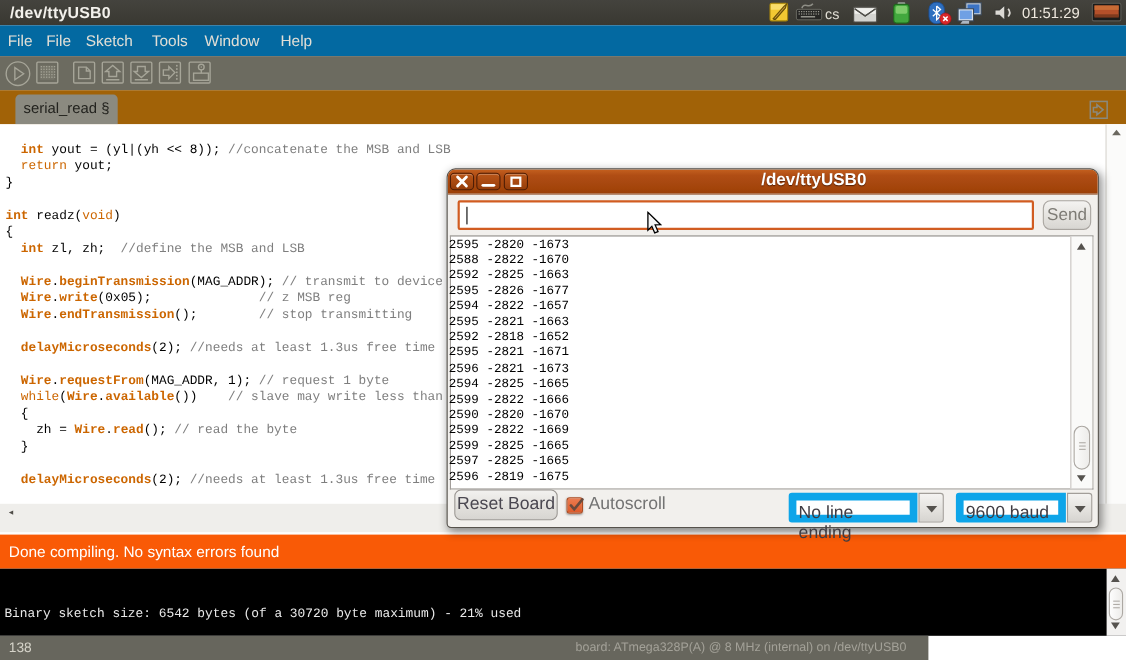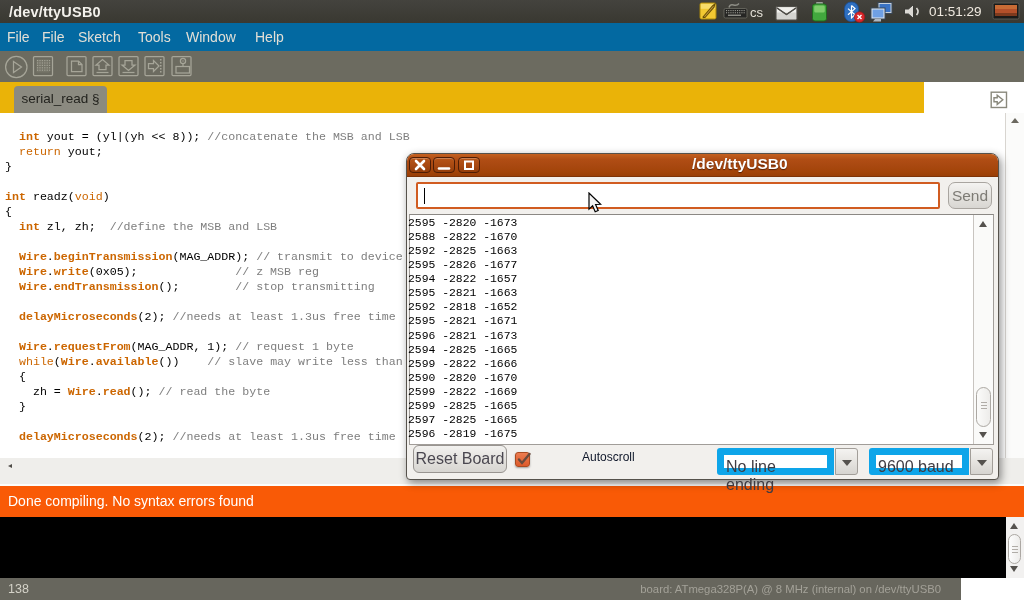--- a/index.html
+++ b/index.html
@@ -13,62 +13,62 @@
 #clock { position:absolute; left:929px; top:4px; font-size:13.5px; color:#EFE9DF; }
 
 
 #menubar { left:0; top:23px; width:1024px; height:28px; background:#0369a1; }
 #menubar span { position:absolute; top:6px; font-size:14px; color:#E2DFD6; }
 
 
 #toolbar { left:0; top:51px; width:1024px; height:31px; background:#6C6B60; }
 
 
-#tabbar { left:0; top:82px; width:924px; height:31px; background:#eab308; }
+#tabbar { left:0; top:82px; width:1024px; height:31px; background:#a16207; }
 #tab { position:absolute; left:14px; top:4px; width:93px; height:27px; background:#8B8A80; border-radius:4px 4px 0 0; font-size:13.5px; color:#23231E; text-align:center; line-height:26px; }
 
 
 #editor { left:0; top:113px; width:1024px; height:345px; background:#fff; }
 #code { position:absolute; left:5px; top:16px; font-family:"Liberation Mono",monospace; font-size:11.63px; line-height:15px; color:#000; white-space:pre; }
 #code .k { color:#CC6600; font-weight:bold; }
 #code .w { color:#CC6600; }
 #code .c { color:#7E7E7E;margin-top:40px; }
 #vscroll { position:absolute; right:0; top:0; width:19px; height:345px; background:#FBFBFA; border-left:1px solid #D8D5D0; }
 #vscroll .up { position:absolute; top:5px; left:5px; width:0; height:0; border-left:4px solid transparent; border-right:4px solid transparent; border-bottom:5px solid #6B685F; }
 
 
 #hstrip { left:0; top:458px; width:1024px; height:26px; background:#EFEEEB; }
 #hstrip .la { position:absolute; left:8px; top:6px; width:0; height:0; border-top:2.9px solid transparent; border-bottom:2.9px solid transparent; border-right:4.2px solid #4F4D48; }
 #gap { left:0; top:484px; width:1024px; height:1.5px; background:#FDFDFC; }
 #orangebar { left:0; top:485.5px; width:1024px; height:31.5px; background:#F95A06; color:#fff; font-size:14px; line-height:31px; padding-left:8px; }
 #console { left:0; top:517px; width:1024px; height:61px; background:#000; }
 #console pre { position:absolute; left:4px; top:34px; font-family:"Liberation Mono",monospace; font-size:11.7px; color:#E9E9E9; }
 #cscroll { position:absolute; right:0; top:0; width:18px; height:61px; background:#F2F1F0; }
-#statusbar { left:0; top:578px; width:961px; height:22px; background:#67665D; }
+#statusbar { left:0; top:578px; width:844px; height:22px; background:#67665D; }
 #statusbar .l { position:absolute; left:8px; top:4px; font-size:12.5px; color:#D5D3C9; }
 #statusbar .r { position:absolute; right:20px; top:5px; font-size:11.3px; color:#A3A198; }
 
 
 #win { left:406px; top:153px; width:593px; height:327px; background:#F2F0ED; border:1px solid #56524C; border-radius:8px 8px 4px 4px; box-shadow:2px 3px 9px rgba(0,0,0,0.45); }
 #wtitle { position:absolute; left:0; top:0; right:0; height:23px; border-radius:7px 7px 0 0; background:linear-gradient(#C4601F 0%, #B04D14 25%, #A84810 55%, #A34409 80%, #9A3F07 100%); border-bottom:1px solid #7E3307; }
 #wtitle .cap { position:absolute; left:285px; top:1px; font-size:15.5px; font-weight:bold; color:#FFF; text-shadow:0 1px 1px rgba(40,10,0,0.65); }
 .wbtn { position:absolute; top:3px; width:22px; height:16px; border:1px solid #4E1D05; border-radius:4px; background:linear-gradient(#B85518 0%, #A84911 55%, #943D0A 100%); box-shadow:inset 0 1px 0 rgba(255,255,255,0.25); }
 #winput { position:absolute; left:9px; top:28px; width:524px; height:27px; background:#fff; border:2px solid #D15C21; border-radius:2px; }
 #caret { position:absolute; left:6px; top:4px; width:1px; height:16px; background:#000; }
 #send { position:absolute; left:541px; top:28px; width:44px; height:27px; background:linear-gradient(#F4F3F1,#E3E1DD 60%,#D8D6D2); border:1px solid #A9A5A0; border-radius:7px; font-size:15.5px; color:#7D7B75; text-align:center; line-height:26px; }
 #wout { position:absolute; left:2px; top:60px; width:585px; height:231px; background:#fff; border:1px solid #A19D99; border-top-color:#8B8884; }
 #wout pre { position:absolute; left:-2px; top:0.5px; font-family:"Liberation Mono",monospace; font-size:11.4px; line-height:14.13px; color:#000; }
 #oscroll { position:absolute; right:0px; top:0px; width:20px; height:229px; background:#FAFAF9; border-left:1px solid #C8C4C0; }
 #oscroll .up { position:absolute; top:6px; left:5px; width:0; height:0; border-left:4.5px solid transparent; border-right:4.5px solid transparent; border-bottom:6px solid #55524E; }
 #oscroll .dn { position:absolute; bottom:6px; left:5px; width:0; height:0; border-left:4.5px solid transparent; border-right:4.5px solid transparent; border-top:6px solid #55524E; }
 #oscroll .th { position:absolute; top:172px; left:2px; width:15px; height:40px; background:linear-gradient(90deg,#FBFBFA,#EDECEA); border:1px solid #ACA8A3; border-radius:8px; }
 .grip { position:absolute; left:4px; width:6px; height:1px; background:#B0ACA7; }
 #resetb { position:absolute; left:6px; top:291px; width:94px; height:28px; background:linear-gradient(#F2F1EF,#E3E1DD 55%,#D7D5D1); border:1px solid #989490; border-radius:6px; font-size:16px; color:#4A4750; text-align:center; line-height:25px; }
 #chk { position:absolute; left:108px; top:298px; width:15px; height:15px; background:linear-gradient(#EC7C50,#DD5A2A); border:1px solid #AA4A20; border-radius:3px; box-shadow:0 1px 2px rgba(0,0,0,0.35); }
-#autol { position:absolute; left:128px; top:296px; font-size:12px; color:#0f172a;margin-left:47px; }
+#autol { position:absolute; left:128px; top:296px; font-size:16px; color:#737373; }
 .combo { position:absolute; top:294px; height:27px; }
 .combo .txt { position:absolute; left:0; top:0; bottom:0; background:#FFF; border:7px solid #0ea5e9; border-radius:3px 0 0 3px; font-size:16px; color:#3F3C43; padding:3px 0 0 2px; }
 .combo .ar { position:absolute; top:0; bottom:0; width:23px; background:linear-gradient(#F4F3F1,#E3E1DD 60%,#D6D4D0); border:1px solid #A29E99; border-radius:0 3px 3px 0; }
 .combo .ar i { position:absolute; left:6px; top:11px; width:0; height:0; border-left:5px solid transparent; border-right:5px solid transparent; border-top:6px solid #55524E; }
 </style>
 </head>
 <body>
 
 <div class="abs" id="topbar">
   <span class="title">/dev/ttyUSB0</span>
@@ -246,20 +246,21 @@
     </div>
 </div>
 
 <div class="abs" id="hstrip">
     <div class="la"></div>
   </div>
 <div class="abs" id="gap"></div>
 <div class="abs" id="orangebar">Done compiling. No syntax errors found</div>
 
 <div class="abs" id="console">
+<pre>Binary sketch size: 6542 bytes (of a 30720 byte maximum) - 21% used</pre>
 <div id="cscroll">
   <div style="position:absolute;top:6px;left:4px;width:0;height:0;border-left:4.5px solid transparent;border-right:4.5px solid transparent;border-bottom:6px solid #55524E"></div>
   <div style="position:absolute;bottom:6px;left:4px;width:0;height:0;border-left:4.5px solid transparent;border-right:4.5px solid transparent;border-top:6px solid #55524E"></div>
   <div style="position:absolute;top:17px;left:2px;width:13px;height:30px;background:linear-gradient(90deg,#FDFDFD,#EDECEA);border:1px solid #ACA8A3;border-radius:7px">
     <div class="grip" style="top:11px;left:3px"></div>
         <div class="grip" style="top:14px;left:3px"></div>
         <div class="grip" style="top:17px;left:3px"></div>
   </div>
 </div>
 </div>

